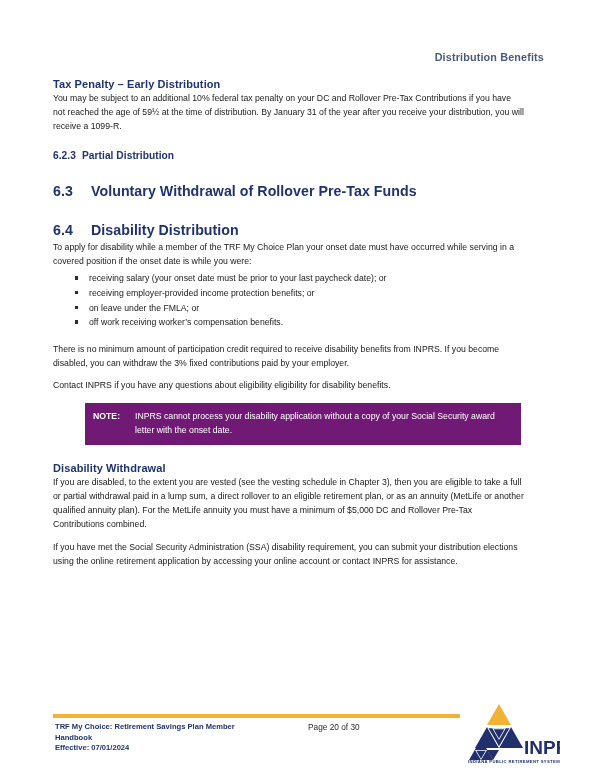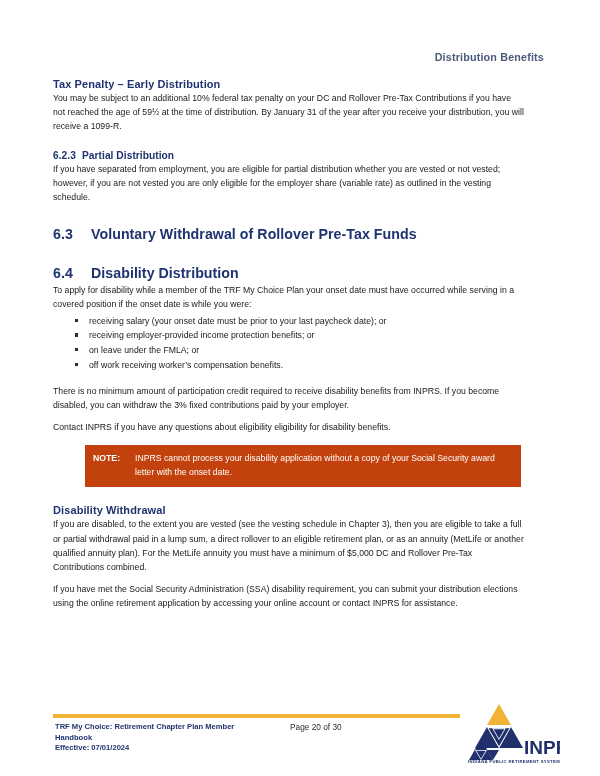--- a/index.html
+++ b/index.html
@@ -97,21 +97,21 @@
     width: 3.4px;
     height: 3.4px;
     background: #2b2b2b;
   }
 
   
   .note-box {
     position: relative;
     margin: 11px 0 0 32px;
     width: 436px;
-    background: #c2410c;
+    background: #701a75;
     padding: 7px 8px 8px 8px;
     box-sizing: border-box;
     display: flex;
   }
   .note-label {
     color: #ffffff;
     font-size: 8.7px;
     font-weight: bold;
     line-height: 13.5px;
     width: 42px;
@@ -138,21 +138,21 @@
     left: 55px;
     top: 722px;
     width: 215px;
     font-size: 7.6px;
     font-weight: bold;
     line-height: 10.6px;
     color: #1f3370;
   }
   .footer-page {
     position: absolute;
-    left: 290px;
+    left: 308px;
     top: 722px;
     font-size: 8.3px;
     color: #2b2b2b;
   }
   .logo {
     position: absolute;
     left: 466px;
     top: 702px;
     width: 94px;
     height: 62px;
@@ -170,21 +170,20 @@
     <div style="height:78px"></div>
 
     <div class="head-bold-blue">Tax Penalty – Early Distribution</div>
     <p class="body">You may be subject to an additional 10% federal tax penalty on your DC and Rollover Pre-Tax Contributions if you have not reached the age of 59½ at the time of distribution. By January 31 of the year after you receive your distribution, you will receive a 1099-R.</p>
 
     <div class="gap-l"></div>
 
     <div class="head-sub">
       <span class="num">6.2.3</span><span>Partial Distribution</span>
     </div>
-    <p class="body">If you have separated from employment, you are eligible for partial distribution whether you are vested or not vested; however, if you are not vested you are only eligible for the employer share (variable rate) as outlined in the vesting schedule.</p>
 
     <div class="gap-xl"></div>
 
     <div class="head-main">
       <span class="num">6.3</span><span>Voluntary Withdrawal of Rollover Pre-Tax Funds</span>
     </div>
 
     <div class="gap-xl"></div>
 
     <div class="head-main">
@@ -231,21 +230,21 @@
 
     <div class="gap-s"></div>
 
     <p class="body">If you have met the Social Security Administration (SSA) disability requirement, you can submit your distribution elections using the online retirement application by accessing your online account or contact INPRS for assistance.</p>
 
   </div>
 
   <div class="footer-rule"></div>
 
   <div class="footer-text">
-    <div>TRF My Choice: Retirement Chapter Plan Member</div>
+    <div>TRF My Choice: Retirement Savings Plan Member</div>
     <div>Handbook</div>
     <div>Effective: 07/01/2024</div>
   </div>
 
   <div class="footer-page">Page 20 of 30</div>
 
   <div class="logo">
     <svg width="94" height="62" viewBox="0 0 94 62" xmlns="http://www.w3.org/2000/svg">
 
       <polygon points="33,2 45,23 21,23" fill="#f2b233"></polygon>

